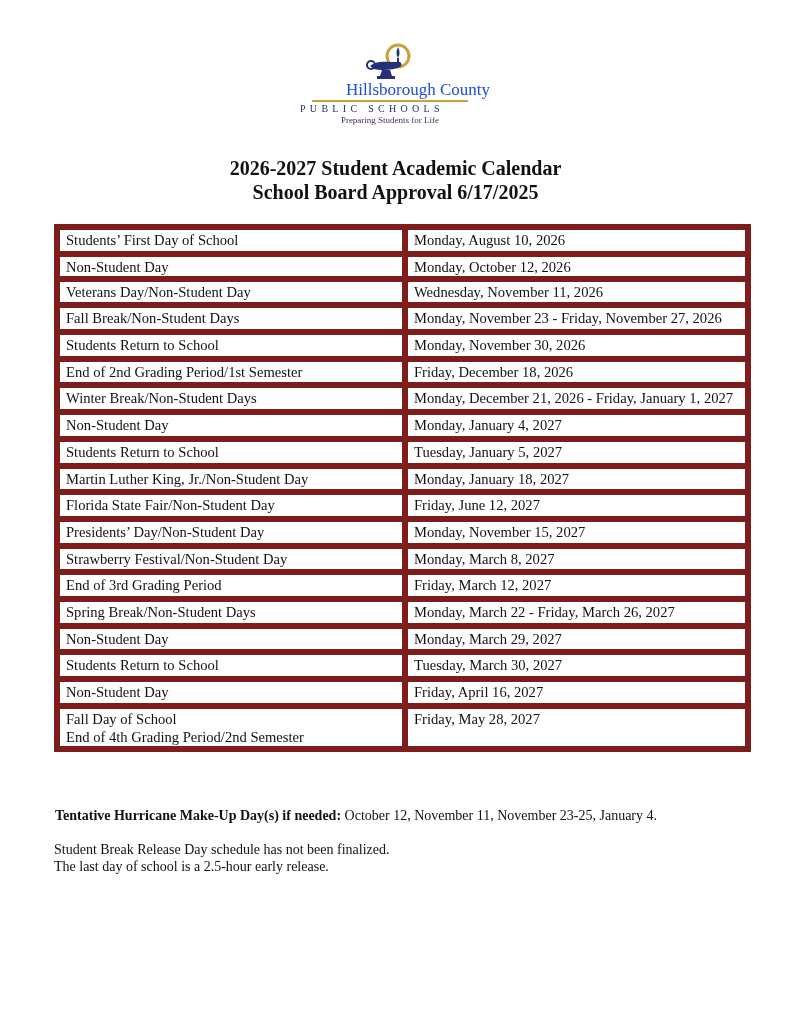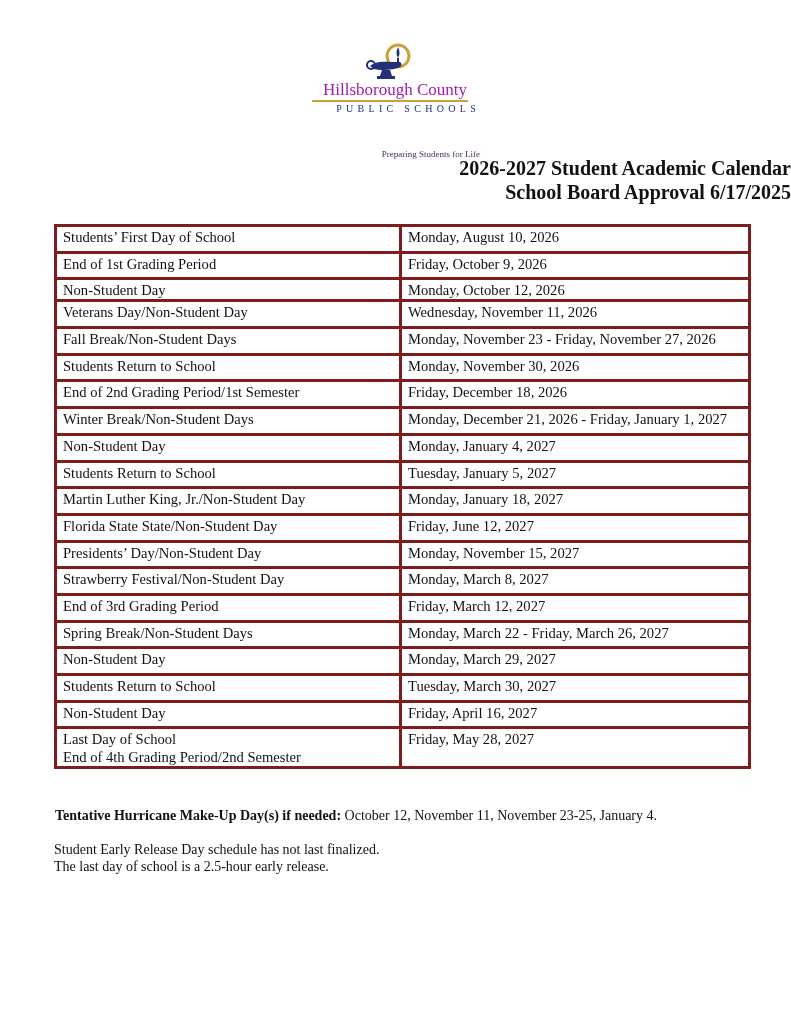--- a/index.html
+++ b/index.html
@@ -28,78 +28,77 @@
       left: 60px;
       top: 0px;
       width: 60px;
       height: 40px;
     }
     .logo-name {
       position: absolute;
       left: 0;
       top: 38px;
       width: 190px;
-      text-align: center;
+      text-align: right;
       font-family: "Liberation Serif", serif;
       font-size: 17px;
-      color: #a21caf;
+      color: #1d4ed8;
       line-height: 20px;
     }
     .logo-rule {
       position: absolute;
       left: 12px;
       top: 58px;
       width: 156px;
       height: 2px;
       background: #c9a33a;
     }
     .logo-sub {
       position: absolute;
       left: 0;
       top: 60px;
       width: 180px;
-      text-align: right;
+      text-align: left;
       font-family: "Liberation Serif", serif;
       font-size: 10px;
       letter-spacing: 4.3px;
       color: #24317a;
       line-height: 13px;
     }
     .logo-tag {
       position: absolute;
       left: 0;
       top: 72px;
       width: 180px;
-      text-align: right;
+      text-align: center;
       font-family: "Liberation Serif", serif;
       font-size: 9px;
       color: #4a2a5a;
       line-height: 12px;
-      margin-top: 34px;
     }
     .title {
       position: absolute;
       left: 0;
       top: 156px;
       width: 791px;
-      text-align: right;
+      text-align: center;
       font-weight: bold;
       font-size: 20px;
       line-height: 24px;
     }
     table.cal {
       position: absolute;
       left: 54px;
       top: 224px;
       width: 697px;
       border-collapse: collapse;
       font-size: 14.6px;
     }
     table.cal td {
-      border: 3px solid #7f1d1d;
+      border: 6px solid #7f1d1d;
       padding: 0 6px 0 6px;
       vertical-align: top;
       line-height: 18px;
     }
     table.cal td.c1 { width: 330px; }
     table.cal tr { height: 26.7px; }
     table.cal tr.short { height: 20px; }
     table.cal tr.tall { height: 37px; }
     table.cal td .pt { padding-top: 1px; display: block; }
     .note-hurricane {
@@ -147,28 +146,20 @@
 <table class="cal">
   <tbody>
     <tr>
       <td class="c1">
           <span class="pt">Students’ First Day of School</span>
         </td>
       <td>
           <span class="pt">Monday, August 10, 2026</span>
         </td>
     </tr>
-    <tr>
-      <td class="c1">
-          <span class="pt">End of 1st Grading Period</span>
-        </td>
-      <td>
-          <span class="pt">Friday, October 9, 2026</span>
-        </td>
-    </tr>
     <tr class="short">
       <td class="c1">
           <span class="pt">Non-Student Day</span>
         </td>
       <td>
           <span class="pt">Monday, October 12, 2026</span>
         </td>
     </tr>
     <tr>
       <td class="c1">
@@ -229,21 +220,21 @@
     <tr>
       <td class="c1">
           <span class="pt">Martin Luther King, Jr./Non-Student Day</span>
         </td>
       <td>
           <span class="pt">Monday, January 18, 2027</span>
         </td>
     </tr>
     <tr>
       <td class="c1">
-          <span class="pt">Florida State State/Non-Student Day</span>
+          <span class="pt">Florida State Fair/Non-Student Day</span>
         </td>
       <td>
           <span class="pt">Friday, June 12, 2027</span>
         </td>
     </tr>
     <tr>
       <td class="c1">
           <span class="pt">Presidents’ Day/Non-Student Day</span>
         </td>
       <td>
@@ -293,30 +284,30 @@
     <tr>
       <td class="c1">
           <span class="pt">Non-Student Day</span>
         </td>
       <td>
           <span class="pt">Friday, April 16, 2027</span>
         </td>
     </tr>
     <tr class="tall">
       <td class="c1">
-        <span class="pt">Last Day of School</span>
+        <span class="pt">Fall Day of School</span>
         <span style="display:block">End of 4th Grading Period/2nd Semester</span>
       </td>
       <td>
           <span class="pt">Friday, May 28, 2027</span>
         </td>
     </tr>
   </tbody>
 </table>
 
 <div class="note-hurricane">
   <b>Tentative Hurricane Make-Up Day(s) if needed:</b><span> October 12, November 11, November 23-25, January 4.</span>
 </div>
 
 <div class="note-release">
-  <div>Student Early Release Day schedule has not last finalized.</div>
+  <div>Student Break Release Day schedule has not been finalized.</div>
   <div>The last day of school is a 2.5-hour early release.</div>
 </div>
 
 </body></html>

